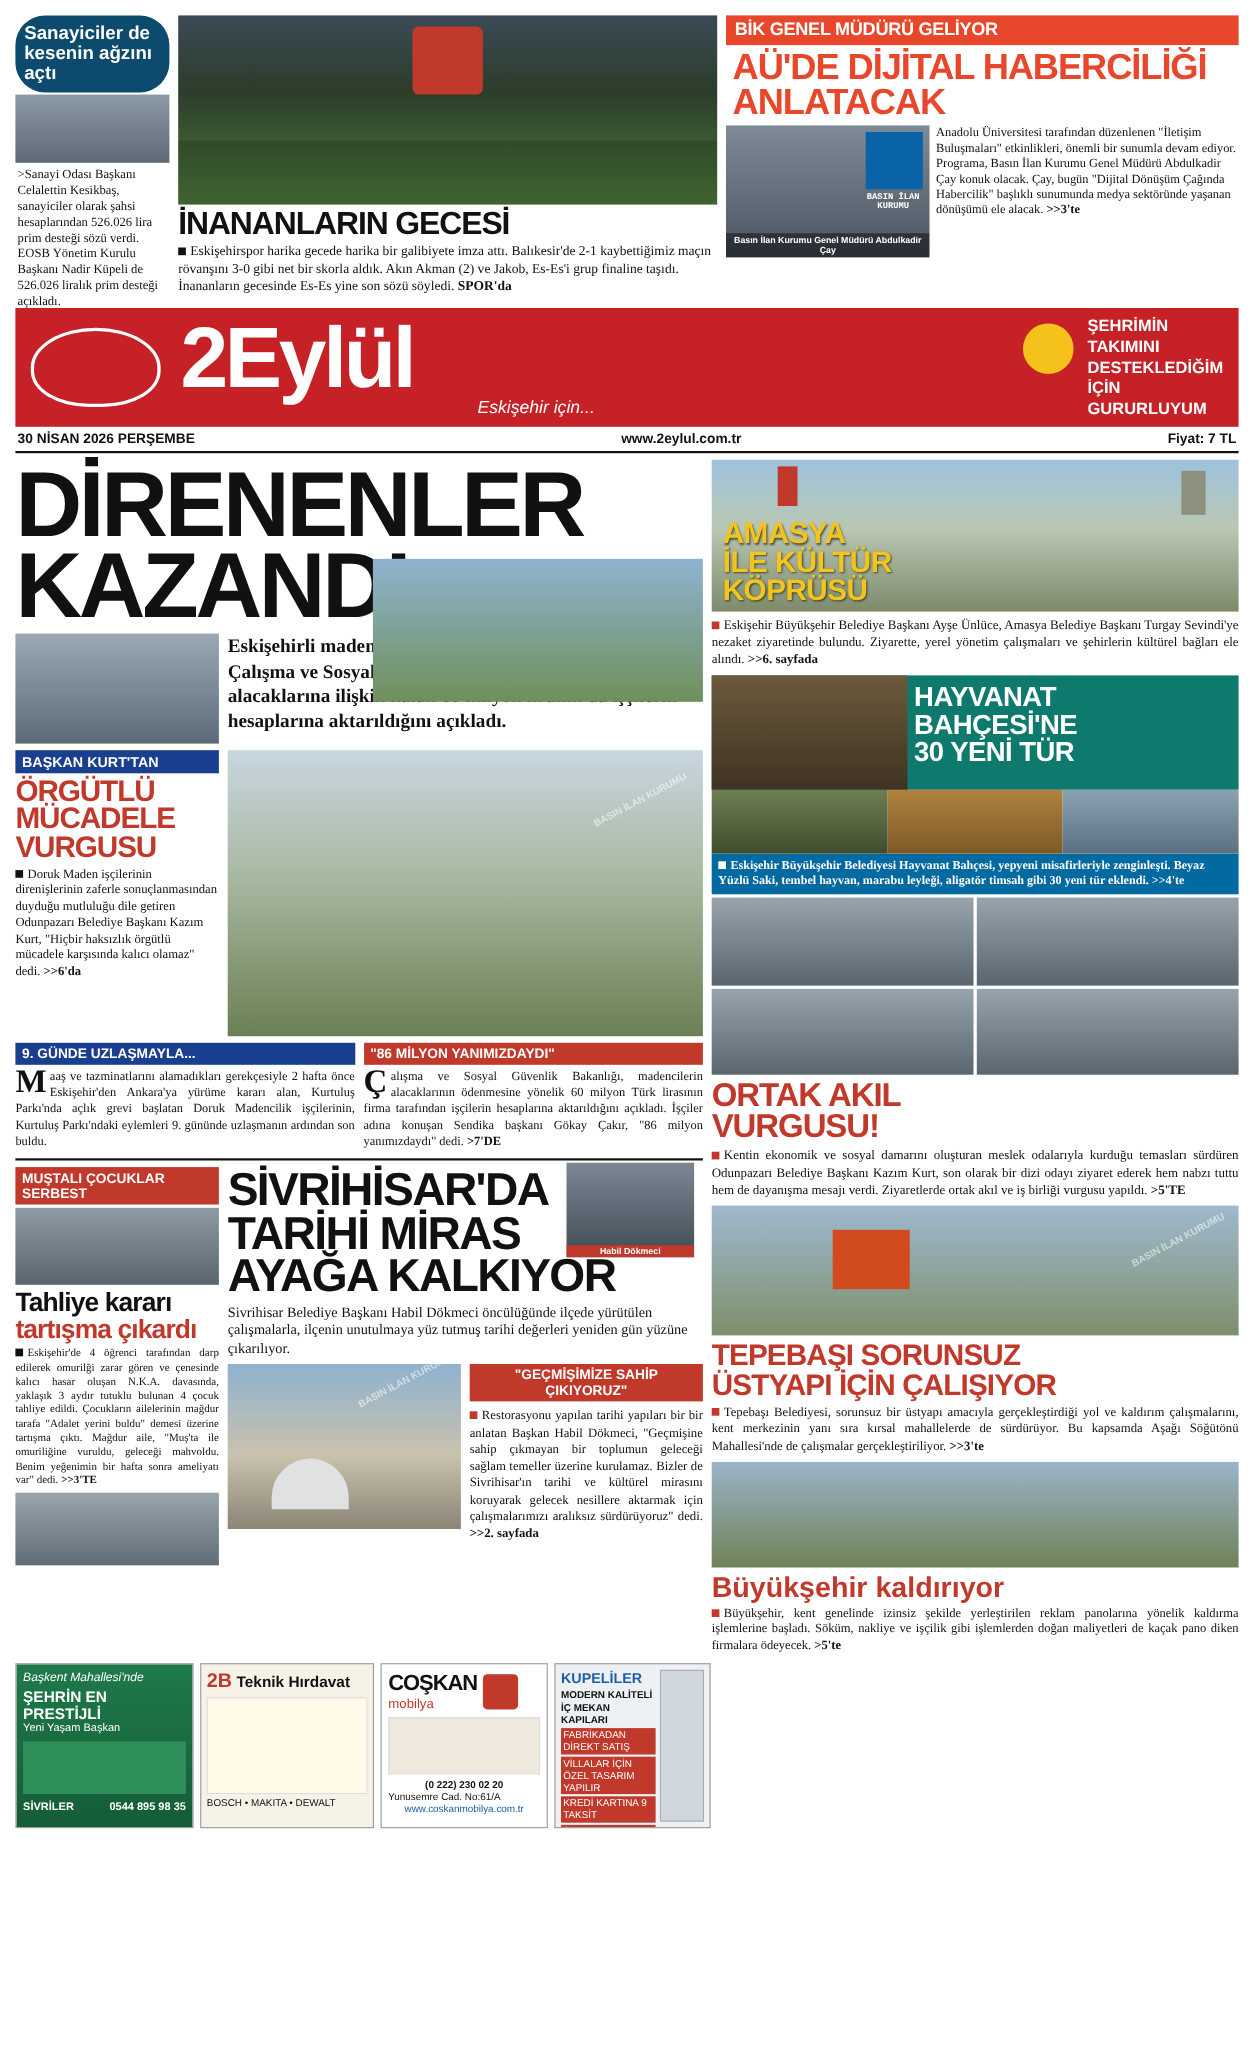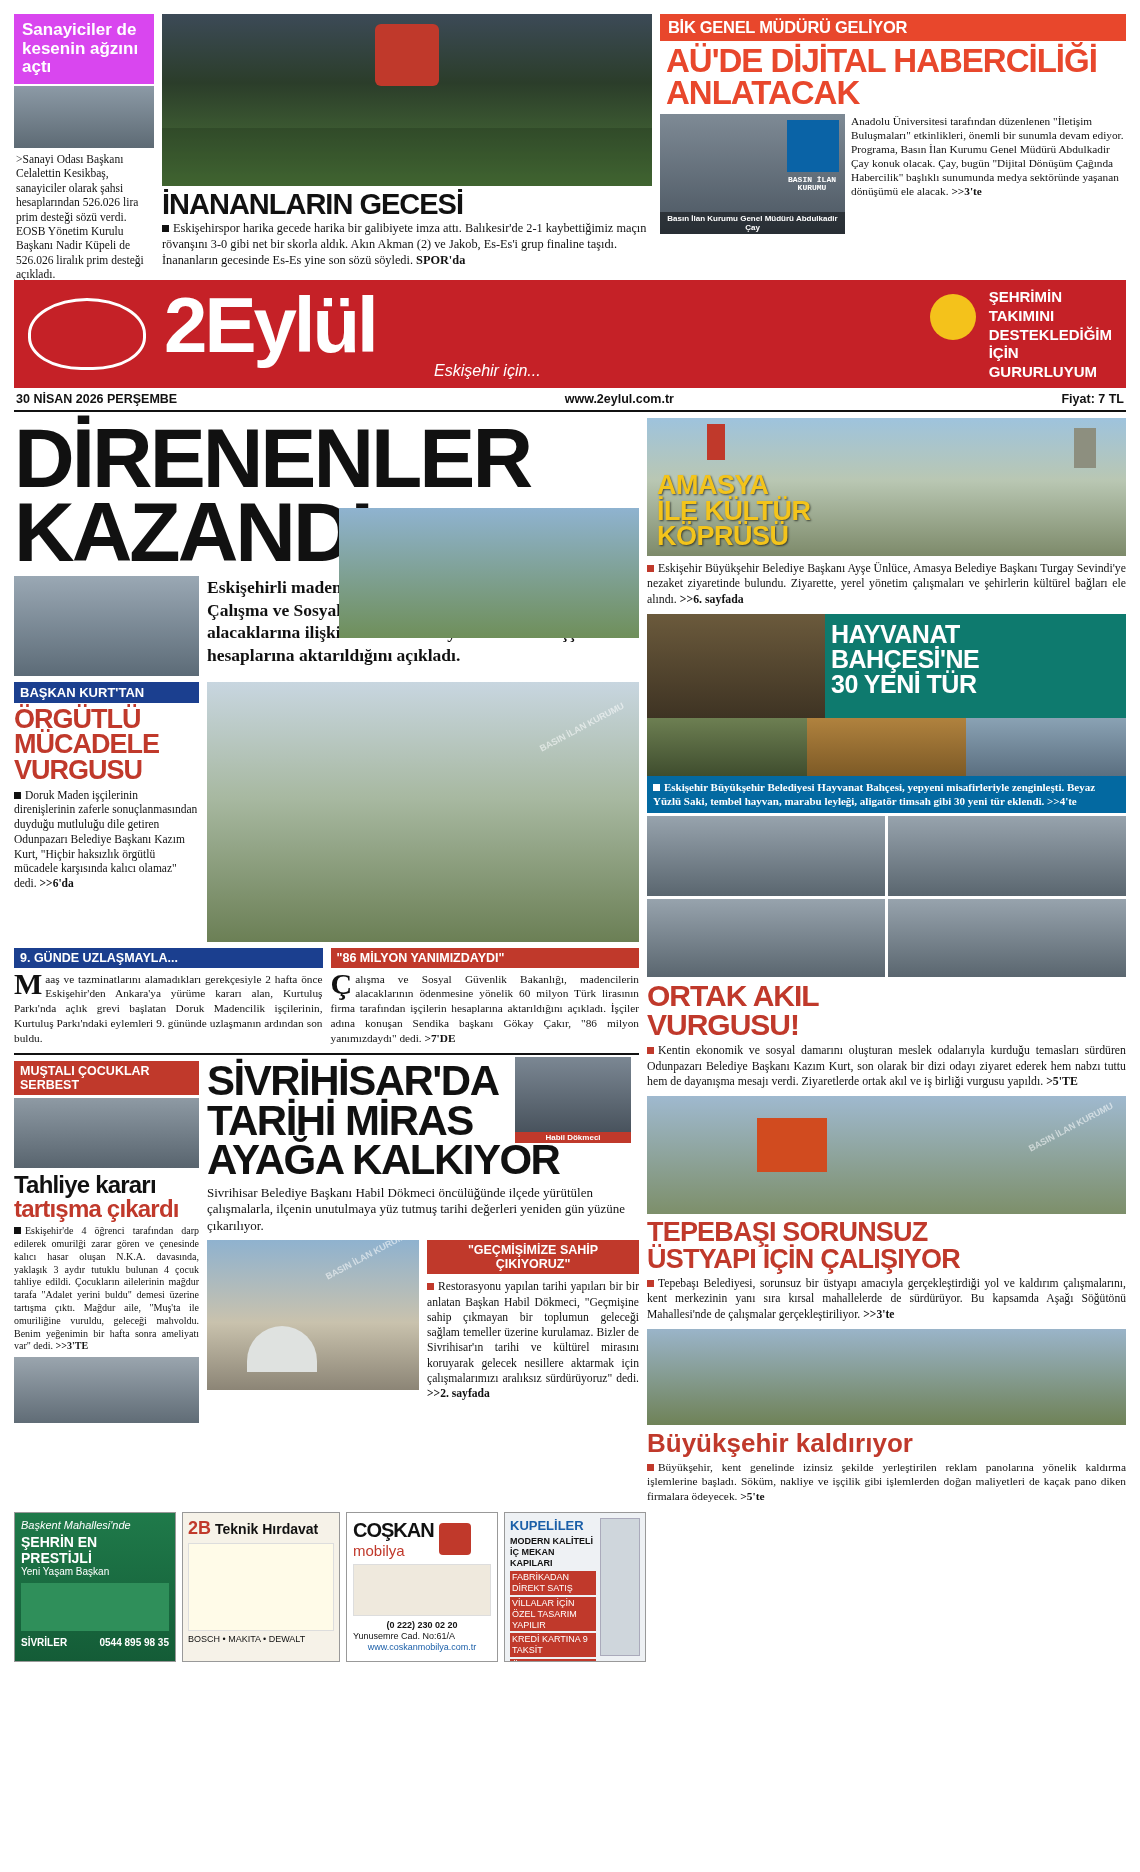--- a/index.html
+++ b/index.html
@@ -20,22 +20,22 @@
     transform:rotate(-28deg); pointer-events:none; font-weight:bold;
   }
   .blk { display:inline-block; width:7px; height:7px; background:#111; margin-right:4px; }
   .blk.red { background:#c0392b; }
   .blk.wht { background:#fff; }
 
   
   .top-strip { display:flex; gap:8px; height:258px; }
   .ts-left { width:140px; }
   .ts-left .hdr {
-    background:#d946ef; color:#fff; font-family:"Liberation Sans", sans-serif;
-    font-weight:bold; font-size:17px; line-height:1.1; padding:7px 8px;
+    background:#0c4a6e; color:#fff; font-family:"Liberation Sans", sans-serif;
+    font-weight:bold; font-size:17px; line-height:1.1; padding:7px 8px;border-radius:27px;
   }
   .ts-left .photo { height:62px; background:linear-gradient(#8c9aa6,#5d6a74); margin-top:2px; }
   .ts-left .txt { font-size:11.5px; line-height:1.25; padding:4px 2px 0 2px; font-family:"Liberation Serif",serif; }
 
   .ts-mid { width:490px; position:relative; }
   .ts-mid .photo { height:172px; background:linear-gradient(#3c4a57 0%, #2b3d2a 40%, #4f7a3a 100%); position:relative; }
   .ts-mid h2 {
     margin:0; font-family:"Liberation Sans", sans-serif; font-weight:bold;
     font-size:29px; letter-spacing:-1px; line-height:1; padding:4px 0 2px 0; color:#111;
   }
@@ -399,21 +399,21 @@
         <div style="height:88px;background:#fffbe8;margin-top:4px;border:1px solid #ddd"></div>
         <div class="adtxt" style="margin-top:3px">BOSCH • MAKITA • DEWALT</div>
       </div>
     </div>
 
     <div class="ad ad3">
       <div style="padding:6px;font-family:'Liberation Sans',sans-serif;">
         <div style="display:flex;align-items:center;gap:5px">
           <div>
             <div style="font-weight:bold;font-size:20px;letter-spacing:-1px">COŞKAN</div>
-            <div style="font-size:15px;color:#c0392b">mobilya</div>
+            <div style="font-size:12px;color:#c0392b">mobilya</div>
           </div>
           <div style="width:32px;height:32px;background:#c0392b;border-radius:4px"></div>
         </div>
         <div style="height:52px;background:#efe9dd;margin-top:5px;border:1px solid #ddd"></div>
         <div class="adtxt" style="margin-top:4px;text-align:center;font-weight:bold">(0 222) 230 02 20</div>
         <div class="adtxt" style="">Yunusemre Cad. No:61/A</div>
         <div class="adtxt" style="text-align:center;color:#1b5fa8">www.coskanmobilya.com.tr</div>
       </div>
     </div>
 

